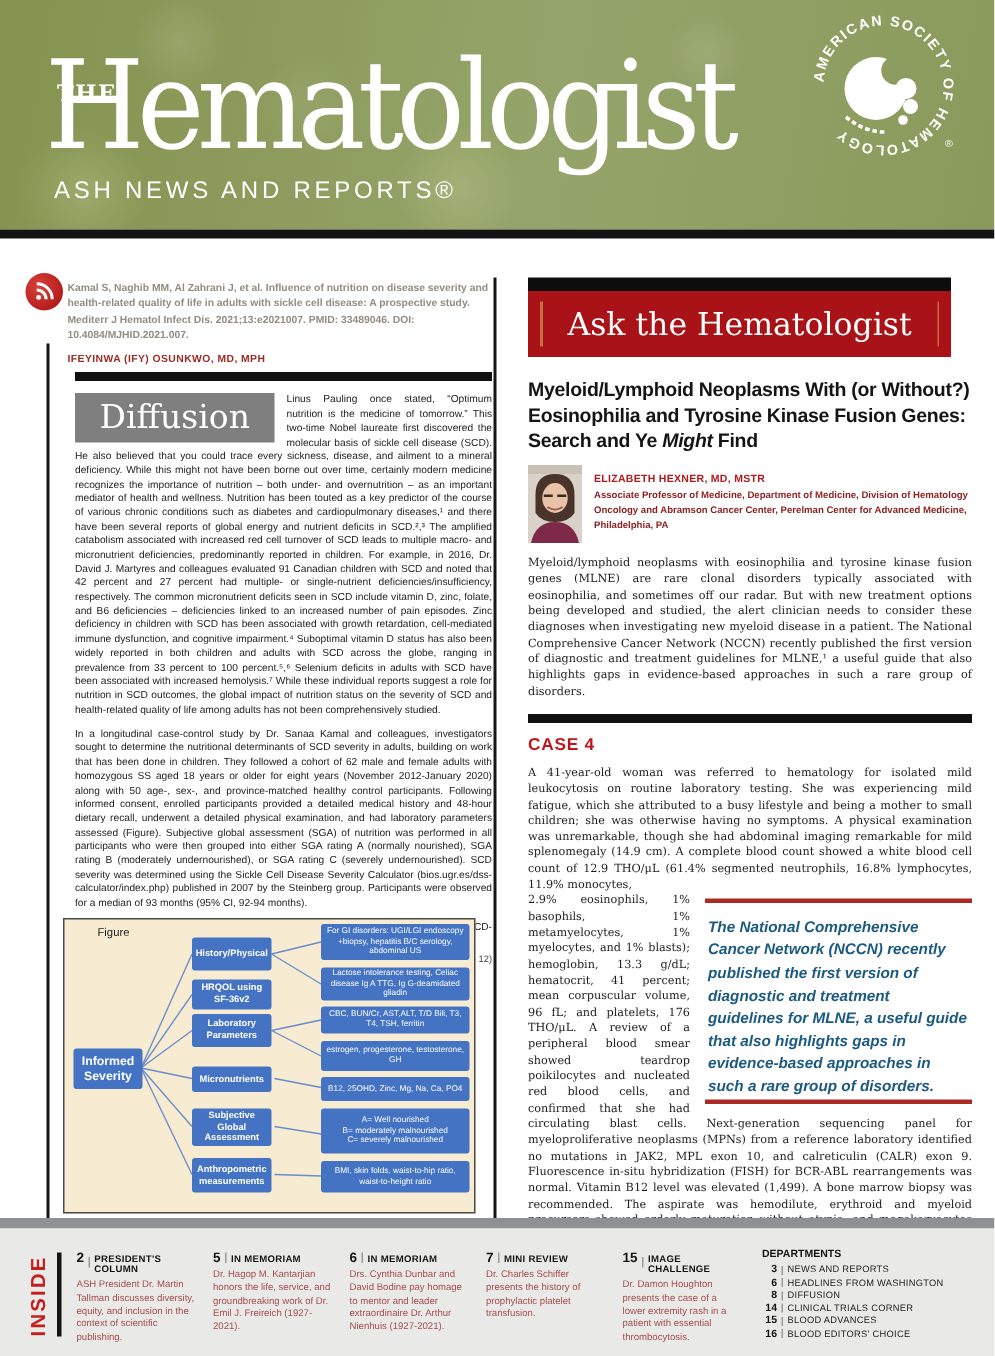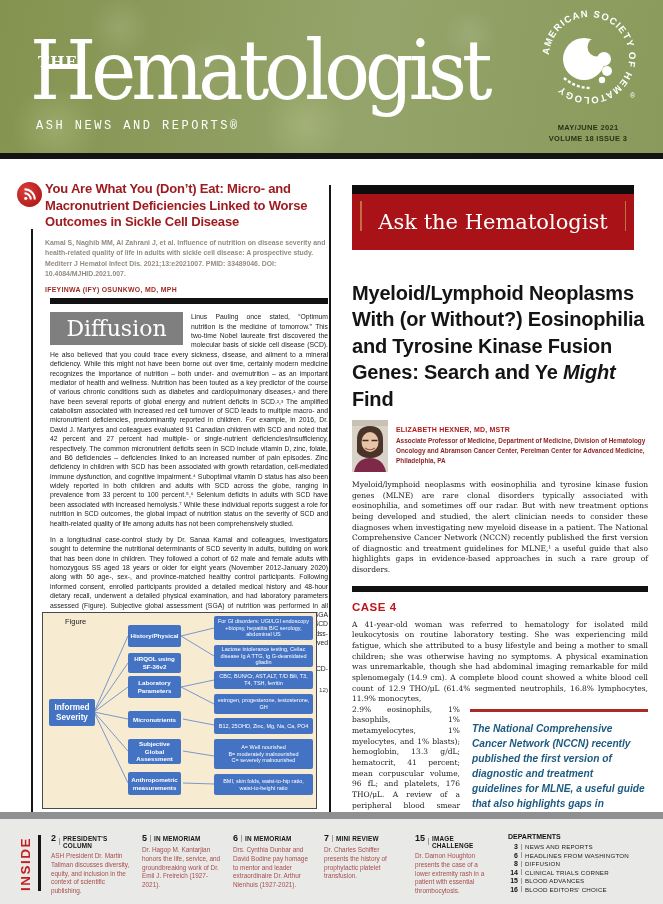--- a/index.html
+++ b/index.html
@@ -14,22 +14,22 @@
       radial-gradient(circle 38px at 470px 35px, rgba(255,255,255,.10), rgba(255,255,255,0) 70%),
       radial-gradient(circle 62px at 55px 128px, rgba(215,225,170,.25), rgba(215,225,170,0) 70%),
       radial-gradient(circle 48px at 205px 70px, rgba(255,255,255,.07), rgba(255,255,255,0) 70%),
       linear-gradient(100deg, #84934f, #95a46a 55%, #8a9a5c);
   }
   .mast-bar { position:absolute; left:0; top:153px; width:663px; height:6px; background:#141414; }
   .brand-the { position:absolute; left:38px; top:53px; color:#fff; font-family:"DejaVu Serif", serif;
     font-size:15px; letter-spacing:1px; font-weight:bold; }
   .brand { position:absolute; left:30px; top:22px; color:#fff; font-family:"DejaVu Serif", serif;
     font-size:76px; letter-spacing:-5px; transform:scaleY(1.08); transform-origin:top left; }
-  .tagline { position:absolute; left:36px; top:119px; color:#fff; font-family:Liberation Mono, monospace;
-    font-size:12px; letter-spacing:2.5px; }
+  .tagline { position:absolute; left:36px; top:119px; color:#fff; font-family:Liberation Sans, sans-serif;
+    font-size:16px; letter-spacing:2.5px; }
   .ash-logo { position:absolute; left:538px; top:6px; }
   .issue { position:absolute; left:528px; top:123px; width:120px; text-align:center;
     color:#2e3118; font-size:7.5px; font-weight:bold; line-height:1.45; letter-spacing:.3px; }
 
   
   .rule-left { position:absolute; left:31px; top:229px; width:2px; height:583px; background:#161616; }
   .rule-mid  { position:absolute; left:329px; top:185px; width:2px; height:627px; background:#161616; }
 
   
   .rss-badge { position:absolute; left:17px; top:182px; width:25px; height:25px; border-radius:50%;
@@ -54,38 +54,38 @@
     display:flex; align-items:center; justify-content:center; padding:1px 3px; line-height:1.25; }
   .fnode.root { font-weight:bold; font-size:8.2px; line-height:1.2; }
   .fnode.mid  { font-weight:bold; font-size:6.2px; }
   .fnode.rgt  { font-size:5.5px; white-space:pre-line; }
   .fig-lines { position:absolute; left:0; top:0; }
 
   
   .right-col { position:absolute; left:352px; top:185px; width:296px; }
   .banner-wrap { width:282px; }
   .banner-black { height:9px; background:#0d0d0d; }
-  .banner-red { position:relative; height:56px; background:#a91318; display:flex; align-items:center; justify-content:center; }
+  .banner-red { position:relative; height:44px; background:#a91318; display:flex; align-items:center; justify-content:center; }
   .banner-red .side-line { position:absolute; top:7px; width:1.5px; height:30px; background:#c98049; opacity:.85; }
   .banner-red .side-line.l { left:8px; } .banner-red .side-line.r { right:8px; }
   .banner-text { color:#fff; font-family:"DejaVu Serif", serif; font-size:21px; }
-  .r-headline { margin-top:30px; color:#141414; font-size:20px; font-weight:bold; line-height:1.32; letter-spacing:-.2px; }
+  .r-headline { margin-top:13px; color:#141414; font-size:13px; font-weight:bold; line-height:1.32; letter-spacing:-.2px; }
   .r-headline .it { font-style:italic; }
   .author-row { margin-top:8px; display:flex; }
   .author-photo { width:36px; height:52px; flex:0 0 36px; }
   .author-text { margin-left:8px; padding-top:6px; }
   .author-name { color:#b01b1b; font-size:7px; font-weight:bold; letter-spacing:.2px; }
   .author-affil { margin-top:3px; color:#8c1f1f; font-size:6.4px; font-weight:bold; line-height:1.55; }
   .r-body { margin-top:8px; color:#1c1c1c; font-family:"DejaVu Serif", serif; font-size:7.5px; line-height:1.42; text-align:justify; }
   .r-bar { margin-top:10px; height:6px; background:#111; width:296px; }
   .case-head { margin-top:9px; color:#c0151a; font-size:11.5px; font-weight:bold; letter-spacing:.5px; }
   .case-body { margin-top:7px; color:#1c1c1c; font-family:"DejaVu Serif", serif; font-size:7.5px; line-height:1.42; text-align:justify; }
   .case-body p { margin-bottom:8px; }
   .pull-quote { float:right; width:178px; margin:4px 0 6px 10px;
-    border-top:3px solid #ab2a24; border-bottom:3px solid #ab2a24; padding:9px 2px 24px 2px;
+    border-top:3px solid #ab2a24; border-bottom:3px solid #ab2a24; padding:9px 2px 1px 2px;
     color:#1d5a80; font-family:"Liberation Sans", sans-serif; font-size:10.2px; font-weight:bold;
     font-style:italic; line-height:1.48; text-align:left; }
 
   
   .foot-divider { position:absolute; left:0; top:812px; width:663px; height:7px; background:#8e9092; }
   .footer { position:absolute; left:0; top:819px; width:663px; height:85px; background:#e9e9e7;
     display:flex; padding:14px 0 0 18px; }
   .inside-label { width:16px; margin-top:2px; writing-mode:vertical-rl; transform:rotate(180deg);
     color:#c41e1e; font-size:13.5px; font-weight:bold; letter-spacing:1.5px; height:58px; text-align:center; }
   .inside-bar { width:3px; height:56px; background:#141414; margin:2px 10px 0 4px; }
@@ -122,40 +122,35 @@
         </text>
         <circle cx="46" cy="53" r="21" fill="#ffffff"></circle>
         <circle cx="59" cy="41" r="9.5" fill="#8d9c60"></circle>
         <circle cx="66" cy="53" r="7" fill="#ffffff"></circle>
         <circle cx="69" cy="65" r="5" fill="#ffffff"></circle>
         <circle cx="64" cy="74" r="3.2" fill="#ffffff"></circle>
         <path d="M 26,72 q 12,10 26,10" stroke="#ffffff" stroke-width="2.4" fill="none" stroke-dasharray="3,2"></path>
         <text x="92" y="92" font-size="7" fill="#ffffff">®</text>
       </svg>
     </div>
-    <div class="issue">
-      <div>MAY/JUNE 2021</div>
-      <div>VOLUME 18  ISSUE 3</div>
-    </div>
   </div>
   <div class="mast-bar"></div>
 
   <div class="rule-left"></div>
   <div class="rule-mid"></div>
 
   <div class="rss-badge">
     <svg width="15" height="15" viewBox="0 0 24 24">
       <circle cx="6" cy="18" r="2.6" fill="#fff"></circle>
       <path d="M4 10 a10,10 0 0 1 10,10" stroke="#fff" stroke-width="3.2" fill="none"></path>
       <path d="M4 3.5 a16.5,16.5 0 0 1 16.5,16.5" stroke="#fff" stroke-width="3.2" fill="none"></path>
     </svg>
   </div>
 
   <div class="left-col">
-    <div class="l-headline">You Are What You (Don’t) Eat: Micro- and Macronutrient Deficiencies Linked to Worse Outcomes in Sickle Cell Disease</div>
     <div class="l-citation">Kamal S, Naghib MM, Al Zahrani J, et al. Influence of nutrition on disease severity and health-related quality of life in adults with sickle cell disease: A prospective study. Mediterr J Hematol Infect Dis. 2021;13:e2021007. PMID: 33489046. DOI: 10.4084/MJHID.2021.007.</div>
     <div class="l-byline">IFEYINWA (IFY) OSUNKWO, MD, MPH</div>
     <div class="l-bar"></div>
     <div class="l-body">
       <p>
         <span class="diffusion-box">Diffusion</span><span>Linus Pauling once stated, “Optimum nutrition is the medicine of tomorrow.” This two-time Nobel laureate first discovered the molecular basis of sickle cell disease (SCD). He also believed that you could trace every sickness, disease, and ailment to a mineral deficiency. While this might not have been borne out over time, certainly modern medicine recognizes the importance of nutrition – both under- and overnutrition – as an important mediator of health and wellness. Nutrition has been touted as a key predictor of the course of various chronic conditions such as diabetes and cardiopulmonary diseases,¹ and there have been several reports of global energy and nutrient deficits in SCD.²,³ The amplified catabolism associated with increased red cell turnover of SCD leads to multiple macro- and micronutrient deficiencies, predominantly reported in children. For example, in 2016, Dr. David J. Martyres and colleagues evaluated 91 Canadian children with SCD and noted that 42 percent and 27 percent had multiple- or single-nutrient deficiencies/insufficiency, respectively. The common micronutrient deficits seen in SCD include vitamin D, zinc, folate, and B6 deficiencies – deficiencies linked to an increased number of pain episodes. Zinc deficiency in children with SCD has been associated with growth retardation, cell-mediated immune dysfunction, and cognitive impairment.⁴ Suboptimal vitamin D status has also been widely reported in both children and adults with SCD across the globe, ranging in prevalence from 33 percent to 100 percent.⁵,⁶ Selenium deficits in adults with SCD have been associated with increased hemolysis.⁷ While these individual reports suggest a role for nutrition in SCD outcomes, the global impact of nutrition status on the severity of SCD and health-related quality of life among adults has not been comprehensively studied.</span>
       </p>
       <p>In a longitudinal case-control study by Dr. Sanaa Kamal and colleagues, investigators sought to determine the nutritional determinants of SCD severity in adults, building on work that has been done in children. They followed a cohort of 62 male and female adults with homozygous SS aged 18 years or older for eight years (November 2012-January 2020) along with 50 age-, sex-, and province-matched healthy control participants. Following informed consent, enrolled participants provided a detailed medical history and 48-hour dietary recall, underwent a detailed physical examination, and had laboratory parameters assessed (Figure). Subjective global assessment (SGA) of nutrition was performed in all participants who were then grouped into either SGA rating A (normally nourished), SGA rating B (moderately undernourished), or SGA rating C (severely undernourished). SCD severity was determined using the Sickle Cell Disease Severity Calculator (bios.ugr.es/dss-calculator/index.php) published in 2007 by the Steinberg group. Participants were observed for a median of 93 months (95% CI, 92-94 months).</p>
       <p>The main study endpoint was a composite score of admission to the hospital for SCD-related events or death from all causes during the follow-up period. At baseline, only 20</p>
       <div class="cont-note">(Cont. on page 12)</div>

